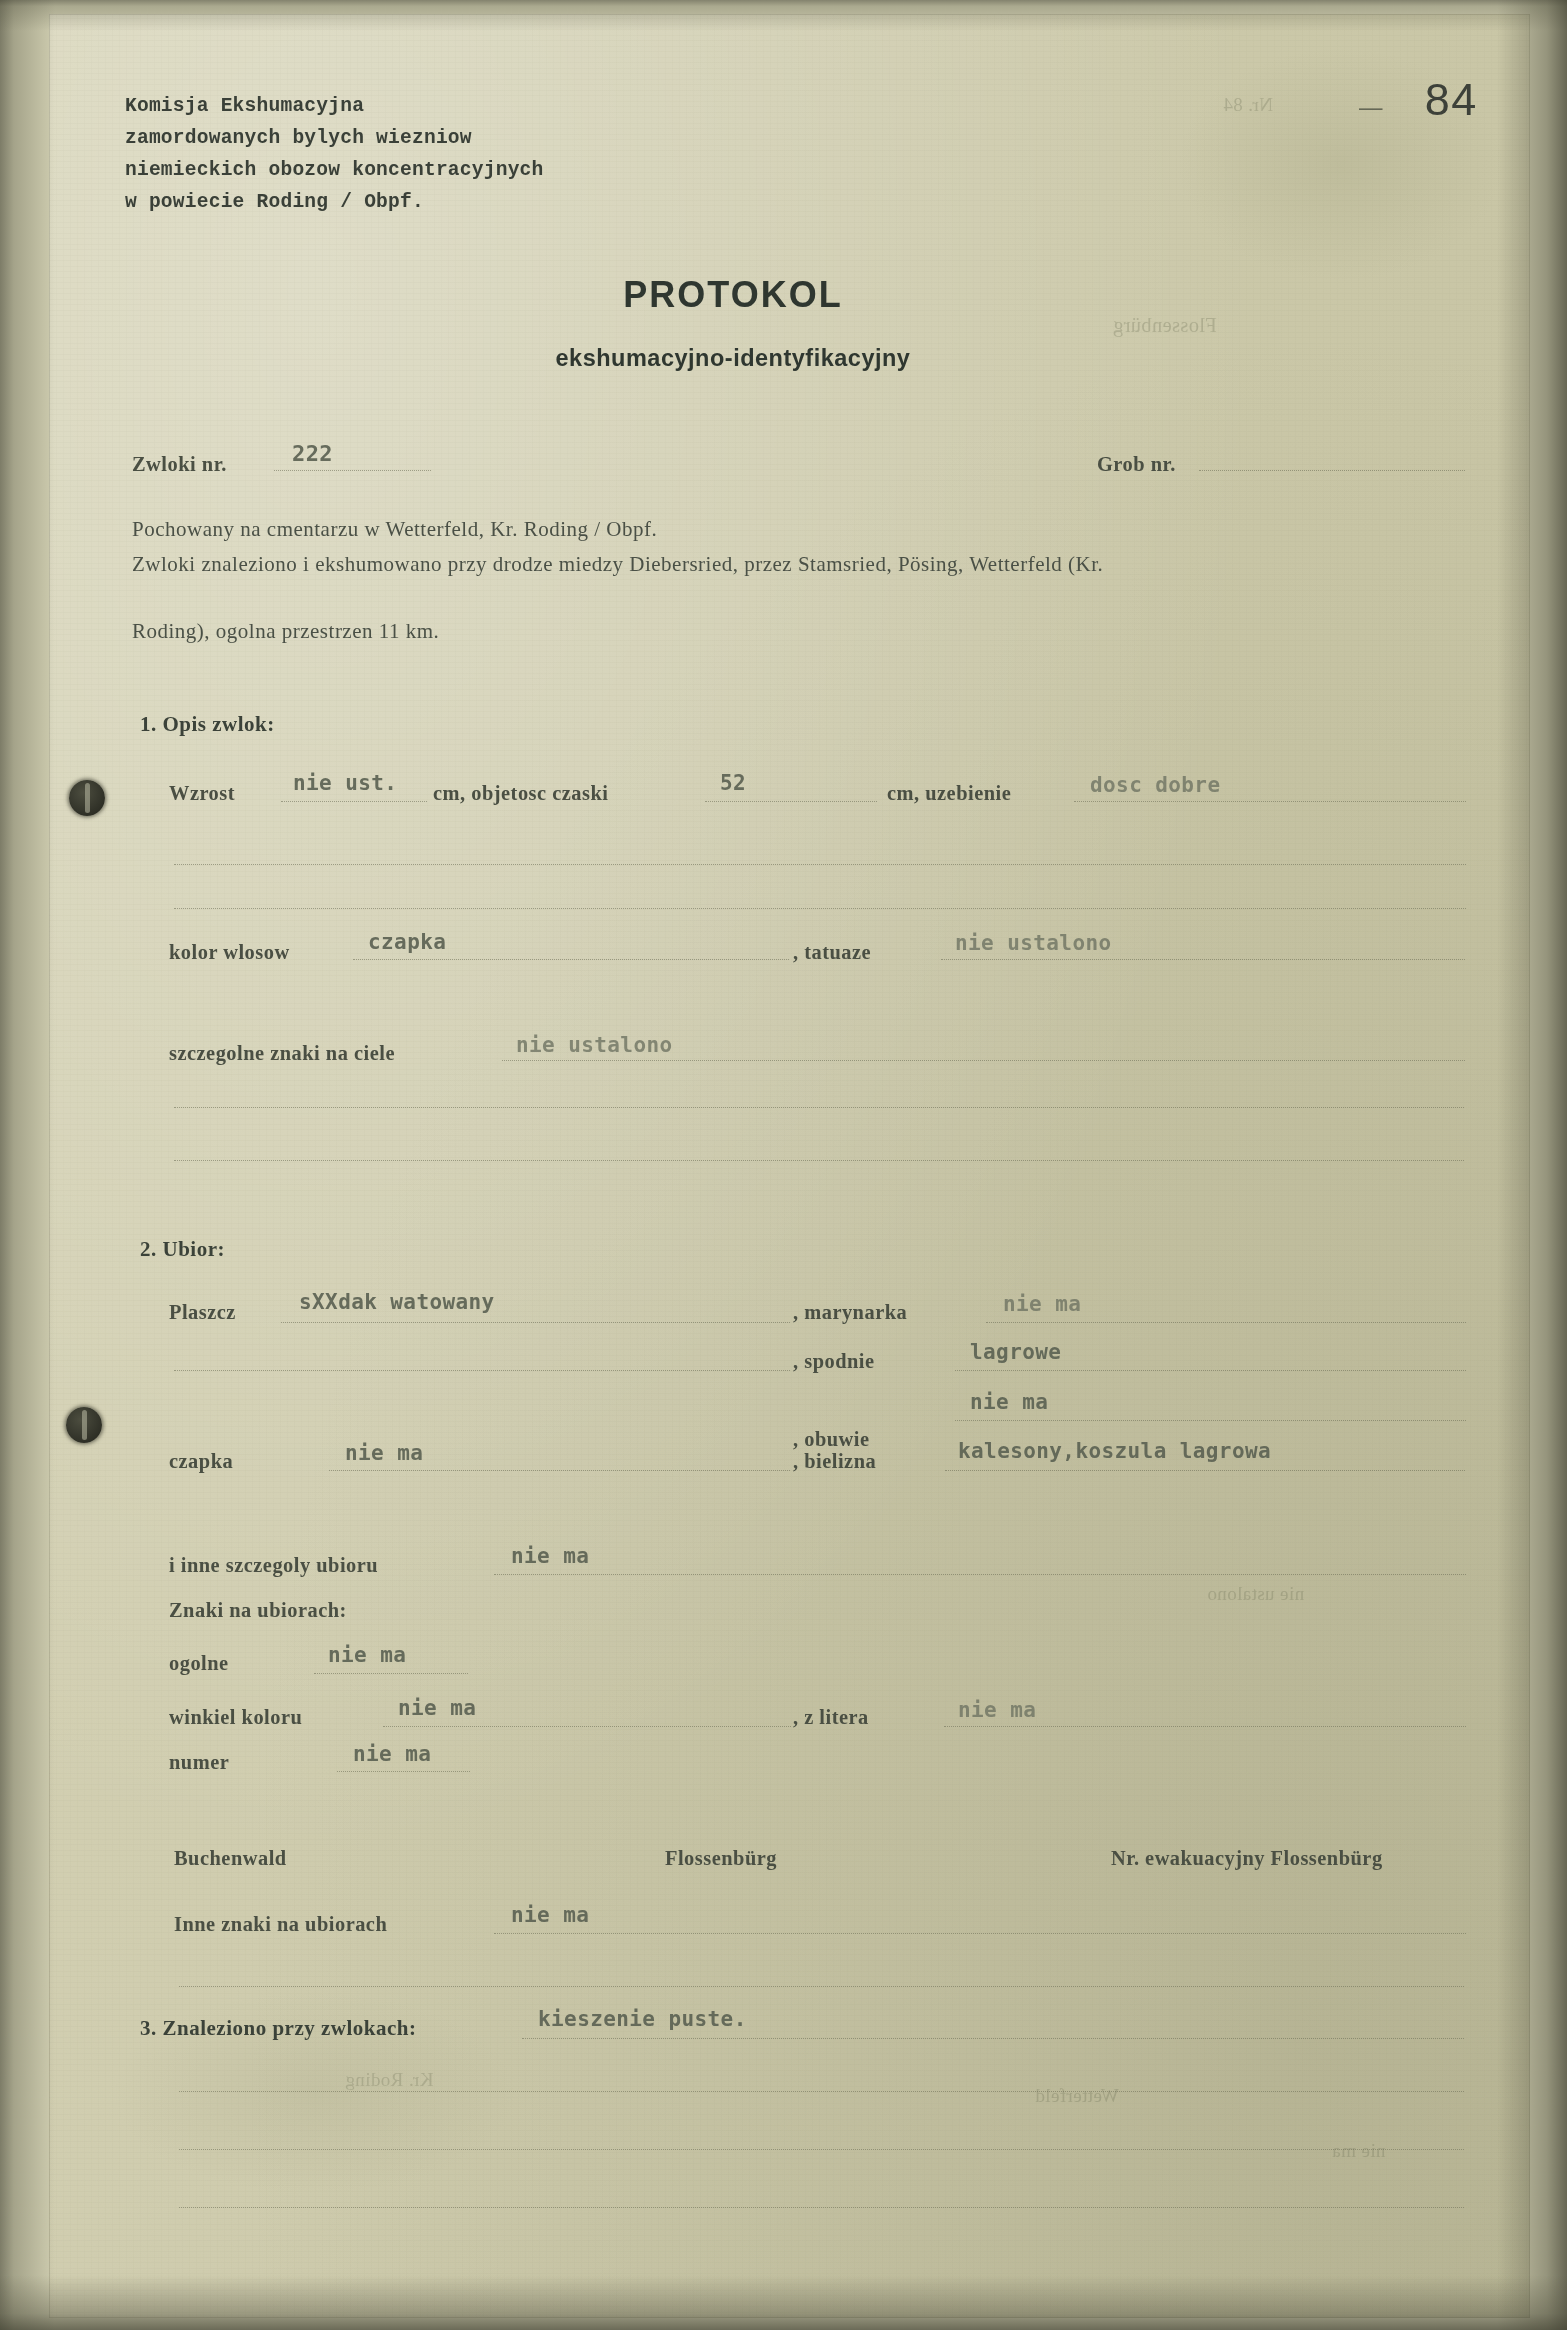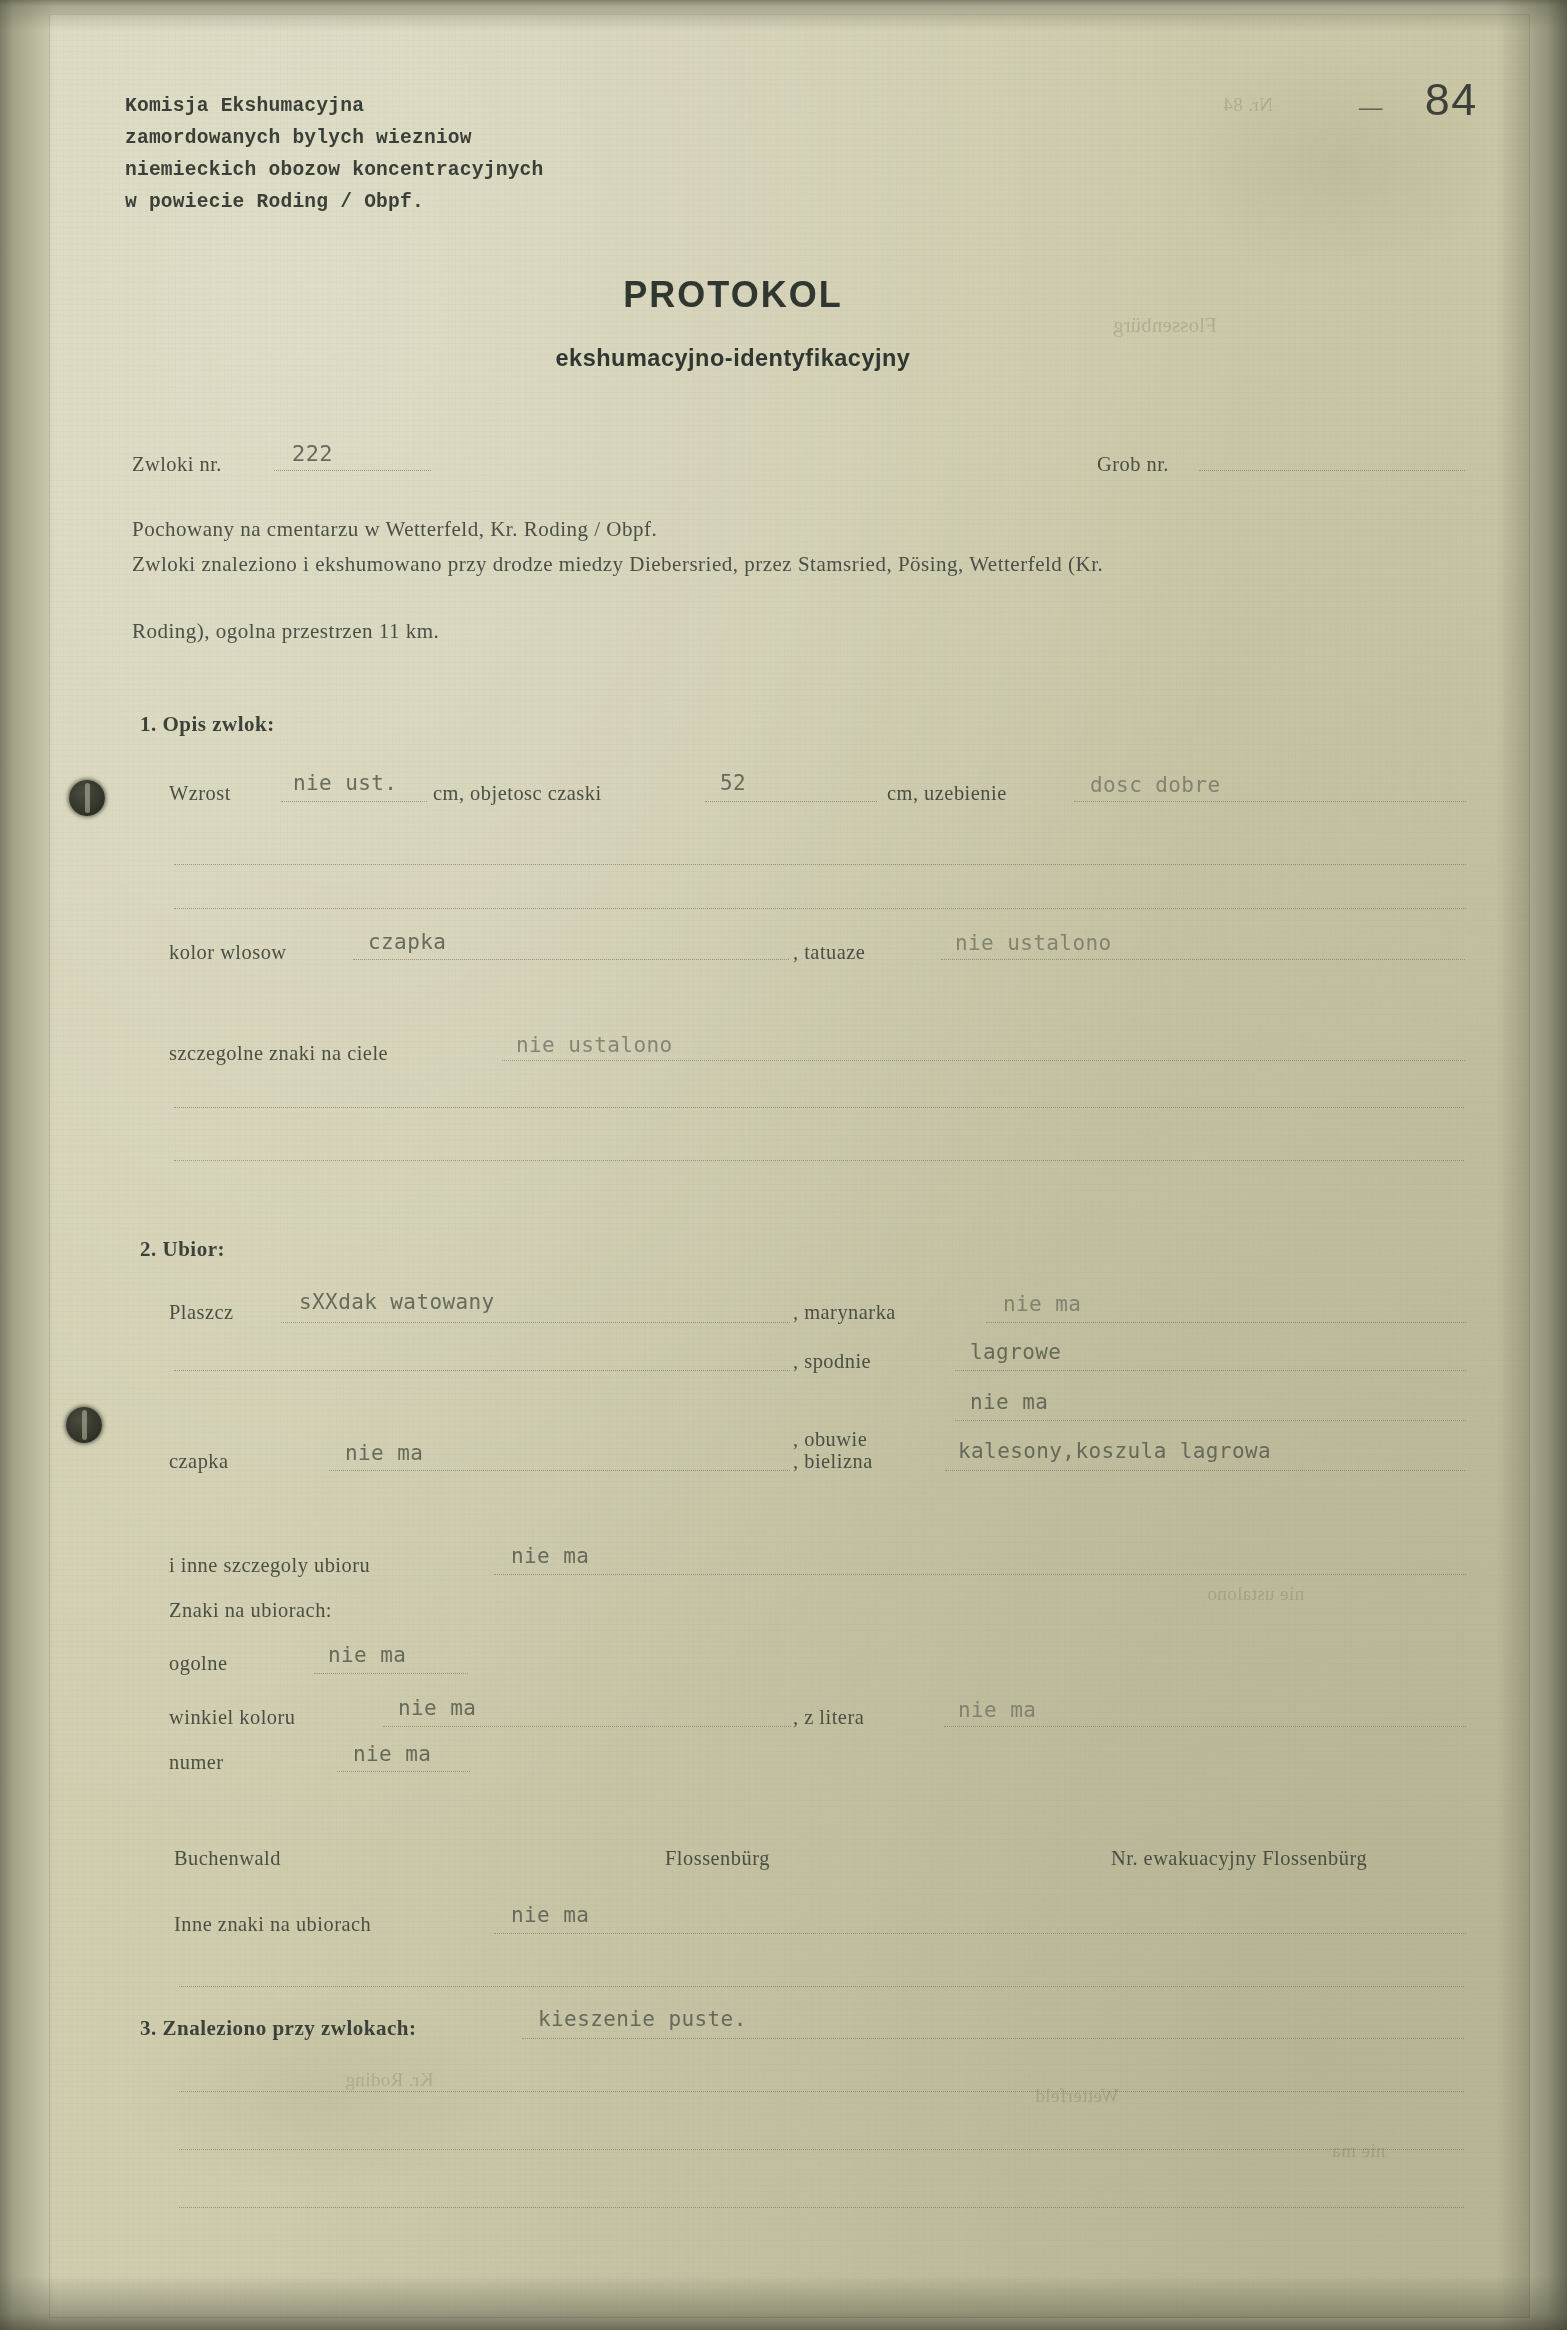--- a/index.html
+++ b/index.html
@@ -125,39 +125,40 @@
     color: #2f3730;
     text-indent: -102px;
   }
   .lbl {
     position: absolute;
     font-family: "Liberation Serif", serif;
     font-size: 20.4px;
     color: #4a4f43;
     letter-spacing: 0.5px;
     white-space: nowrap;
+    font-weight: bold;
   }
   .lbl.b {
     font-weight: bold;
     color: #3b4239;
   }
   .para {
     position: absolute;
     font-family: "Liberation Serif", serif;
     font-size: 21px;
     color: #4a5046;
     letter-spacing: 0.5px;
     white-space: nowrap;
   }
   
   .tw {
     position: absolute;
     font-family: "DejaVu Sans Mono", monospace;
     font-size: 19.6px;
-    font-weight: normal;
+    font-weight: bold;
     color: #5d6354;
     letter-spacing: 0.4px;
     white-space: nowrap;
     opacity: .92;
   }
   .tw.light { color: #6f7463; opacity: .8; }
   
   .rule {
     position: absolute;
     height: 0;

